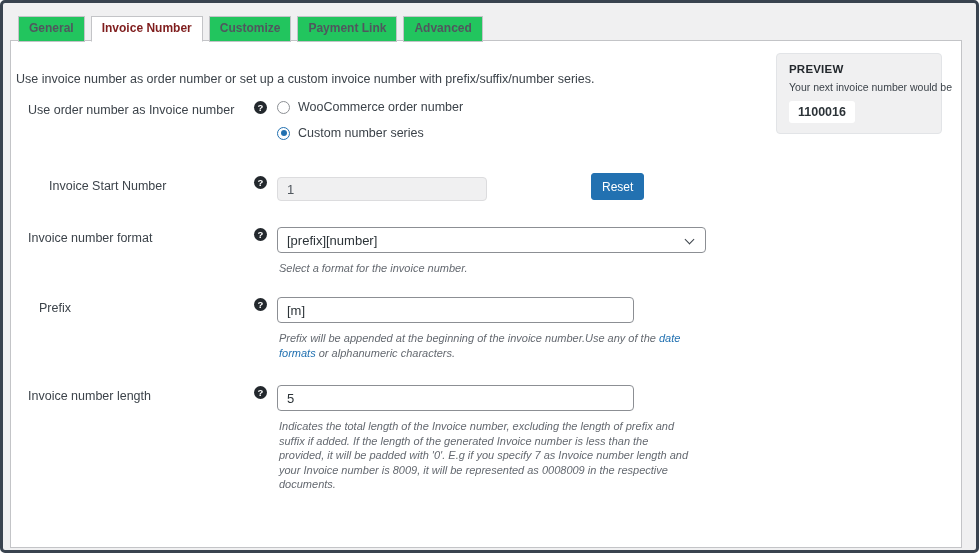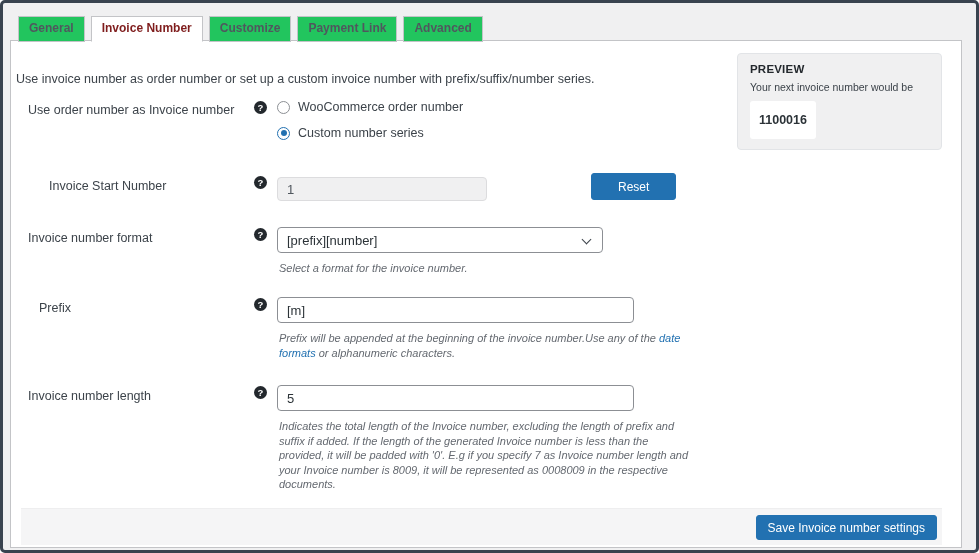--- a/index.html
+++ b/index.html
@@ -21,29 +21,29 @@
     background:#fff;color:#7f1d1d;border-bottom:1px solid #fff;padding-bottom:6px;z-index:4;
   }
   
   .panel{
     position:absolute;left:7px;top:37px;width:952px;height:508px;
     background:#fff;border:1px solid #c3c4c7;z-index:1;
   }
   .desc{position:absolute;left:5px;top:18px;font-size:12.5px;color:#3c434a;line-height:15px;}
   
   .preview{
-    position:absolute;right:19px;top:12px;width:205px;
+    position:absolute;right:19px;top:12px;width:166px;
     background:#f0f0f1;border:1px solid #e2e4e7;border-radius:4px;
     padding:8px 12px 10px;
   }
   .preview-title{font-size:11.5px;font-weight:bold;color:#23282d;letter-spacing:.2px;line-height:14px;}
   .preview-text{font-size:10.5px;color:#3c434a;margin-top:5px;line-height:13px;white-space:nowrap;}
   .preview-number{
     display:inline-block;margin-top:7px;background:#fff;border-radius:3px;
-    padding:12px 9px;font-weight:bold;font-size:12.5px;color:#2c3338;
+    padding:4px 9px;font-weight:bold;font-size:12.5px;color:#2c3338;
   }
   
   .row{position:absolute;left:17px;right:17px;height:0;}
   .row-1{top:59px;} .row-2{top:132px;} .row-3{top:186px;} .row-4{top:256px;} .row-5{top:344px;}
   .flabel{position:absolute;font-size:12.5px;color:#3c434a;line-height:15px;white-space:nowrap;}
   .help{
     position:absolute;left:226px;width:13px;height:13px;border-radius:50%;
     background:#23282d;color:#fff;font-size:9.5px;font-weight:bold;
     line-height:13px;text-align:center;cursor:pointer;
   }
@@ -62,39 +62,39 @@
     position:relative;flex:0 0 auto;
   }
   .radio[data-checked="true"]{border-color:#2271b1;}
   .radio[data-checked="true"]::after{
     content:"";position:absolute;left:2.5px;top:2.5px;width:6px;height:6px;
     border-radius:50%;background:#2271b1;
   }
   .opt-label{margin-left:8px;font-size:12.5px;color:#3c434a;white-space:nowrap;}
   
   .select{
-    position:relative;width:326px;height:26px;border:1px solid #8c8f94;border-radius:4px;
+    position:relative;width:429px;height:26px;border:1px solid #8c8f94;border-radius:4px;
     background:#fff;display:flex;align-items:center;padding:0 28px 0 9px;cursor:pointer;
   }
   .select-value{font-size:13px;color:#2c3338;white-space:nowrap;}
   .chevron{
     position:absolute;right:12px;top:8px;width:7px;height:7px;
     border-right:1.5px solid #3c434a;border-bottom:1.5px solid #3c434a;
     transform:rotate(45deg);
   }
   
   .hint{
     position:absolute;left:251px;top:34px;font-size:11px;font-style:italic;
     color:#646970;line-height:14.5px;white-space:pre-line;max-width:440px;
   }
   .hint a{color:#2271b1;text-decoration:none;cursor:pointer;}
   
   .btn-primary{
     background:#2271b1;border:1px solid #2271b1;color:#fff;border-radius:3px;
-    font-size:12px;padding:5px 26px;cursor:pointer;white-space:nowrap;
+    font-size:12px;padding:5px 10px;cursor:pointer;white-space:nowrap;
     font-family:"Liberation Sans","DejaVu Sans",sans-serif;
   }
   .reset-btn{position:absolute;left:563px;top:0;height:27px;}
   
   .footer{
     position:absolute;left:10px;right:19px;top:467px;height:37px;
     background:#f5f5f6;border-top:1px solid #eeeeef;
   }
   .save-btn{position:absolute;right:5px;top:6px;height:25px;padding:4px 11px;}
 </style>
@@ -165,18 +165,15 @@
       <span class="flabel" style="left:0;top:4px">Invoice number length</span>
       <span class="help" style="top:1px">?</span>
       <input class="ctl text-input" style="top: 0px;" type="text" value="5">
       <div class="hint">Indicates the total length of the Invoice number, excluding the length of prefix and
 suffix if added. If the length of the generated Invoice number is less than the
 provided, it will be padded with '0'. E.g if you specify 7 as Invoice number length and
 your Invoice number is 8009, it will be represented as 0008009 in the respective
 documents.</div>
     </div>
 
-    <div class="footer">
-      <button class="btn-primary save-btn">Save Invoice number settings</button>
-    </div>
 
   </section>
 </div>
 
 </body></html>

